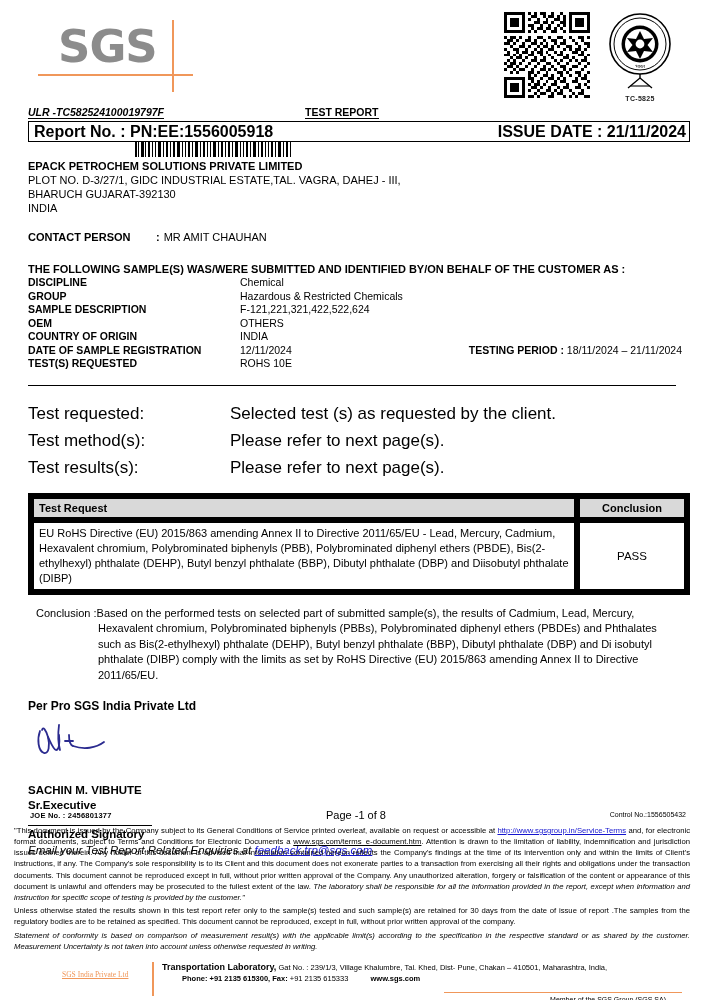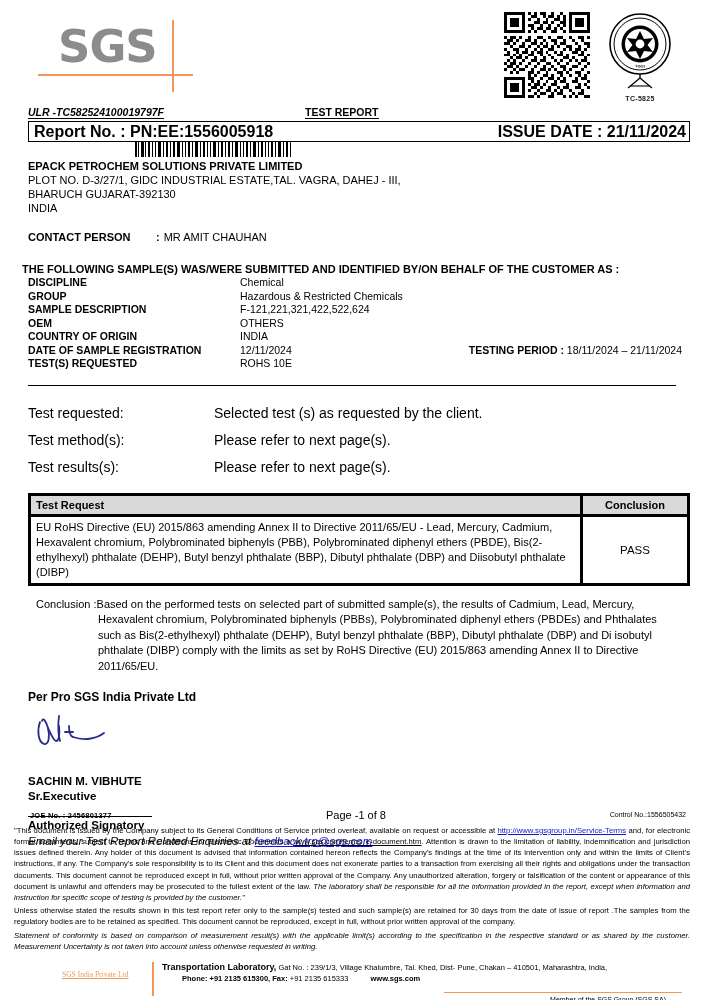--- a/index.html
+++ b/index.html
@@ -159,21 +159,21 @@
     display: flex;
   }
   .contact-label {
     font-weight: bold;
     width: 128px;
   }
   .contact-sep { font-weight: bold; margin-right: 4px; }
 
   
   .submitted-head {
-    margin-left: 8px;
+    margin-left: 14px;
     margin-top: 18px;
     font-size: 11px;
     font-weight: bold;
     line-height: 14px;
   }
   .spec-table {
     margin-left: 14px;
     margin-top: 0px;
     border-collapse: collapse;
   }
@@ -201,36 +201,37 @@
     height: 0;
   }
 
   
   .treq {
     margin-left: 14px;
     margin-top: 14px;
   }
   .treq-row {
     display: flex;
-    font-size: 14px;
+    font-size: 17px;
     line-height: 27px;
+    gap: 16px;
   }
   .treq-key { width: 186px; }
 
   
   .result-table {
     margin: 12px 14px 0 0;
     margin-left: 14px;
     border-collapse: collapse;
     width: 662px;
     table-layout: fixed;
   }
   .result-table th,
   .result-table td {
-    border: 3px solid #000000;
+    border: 6px solid #000000;
     padding: 3px 5px;
     vertical-align: top;
   }
   .result-table thead th {
     background: #d9d9d9;
     font-size: 11px;
     font-weight: bold;
     text-align: left;
   }
   .result-table thead th.conc { text-align: center; width: 94px; }

